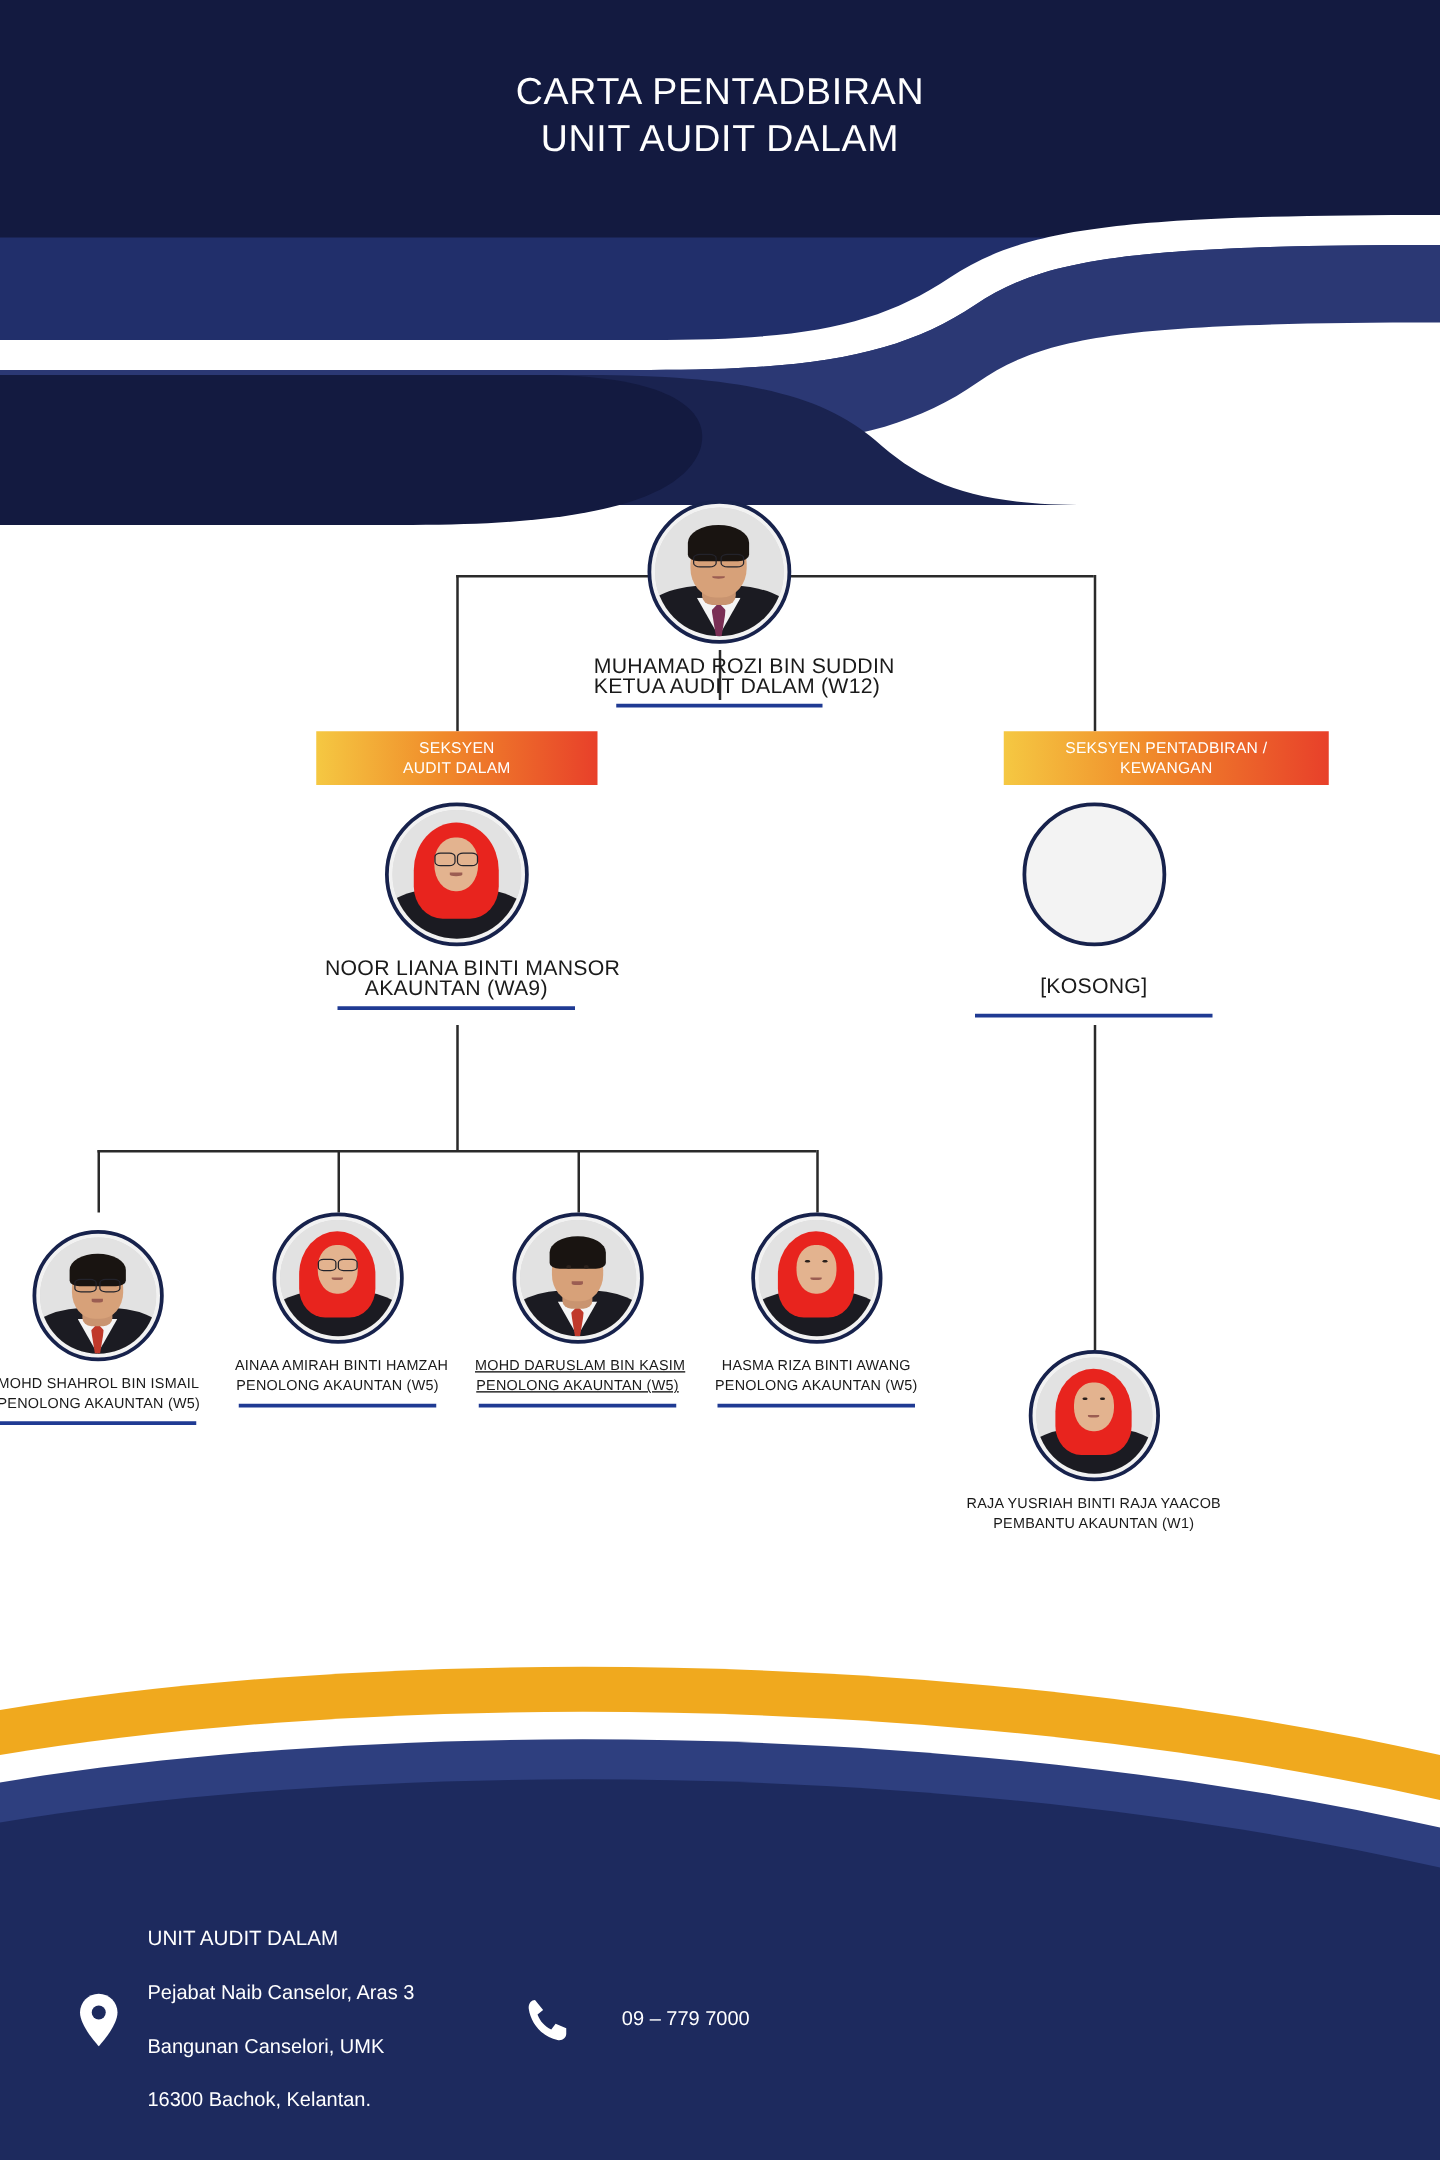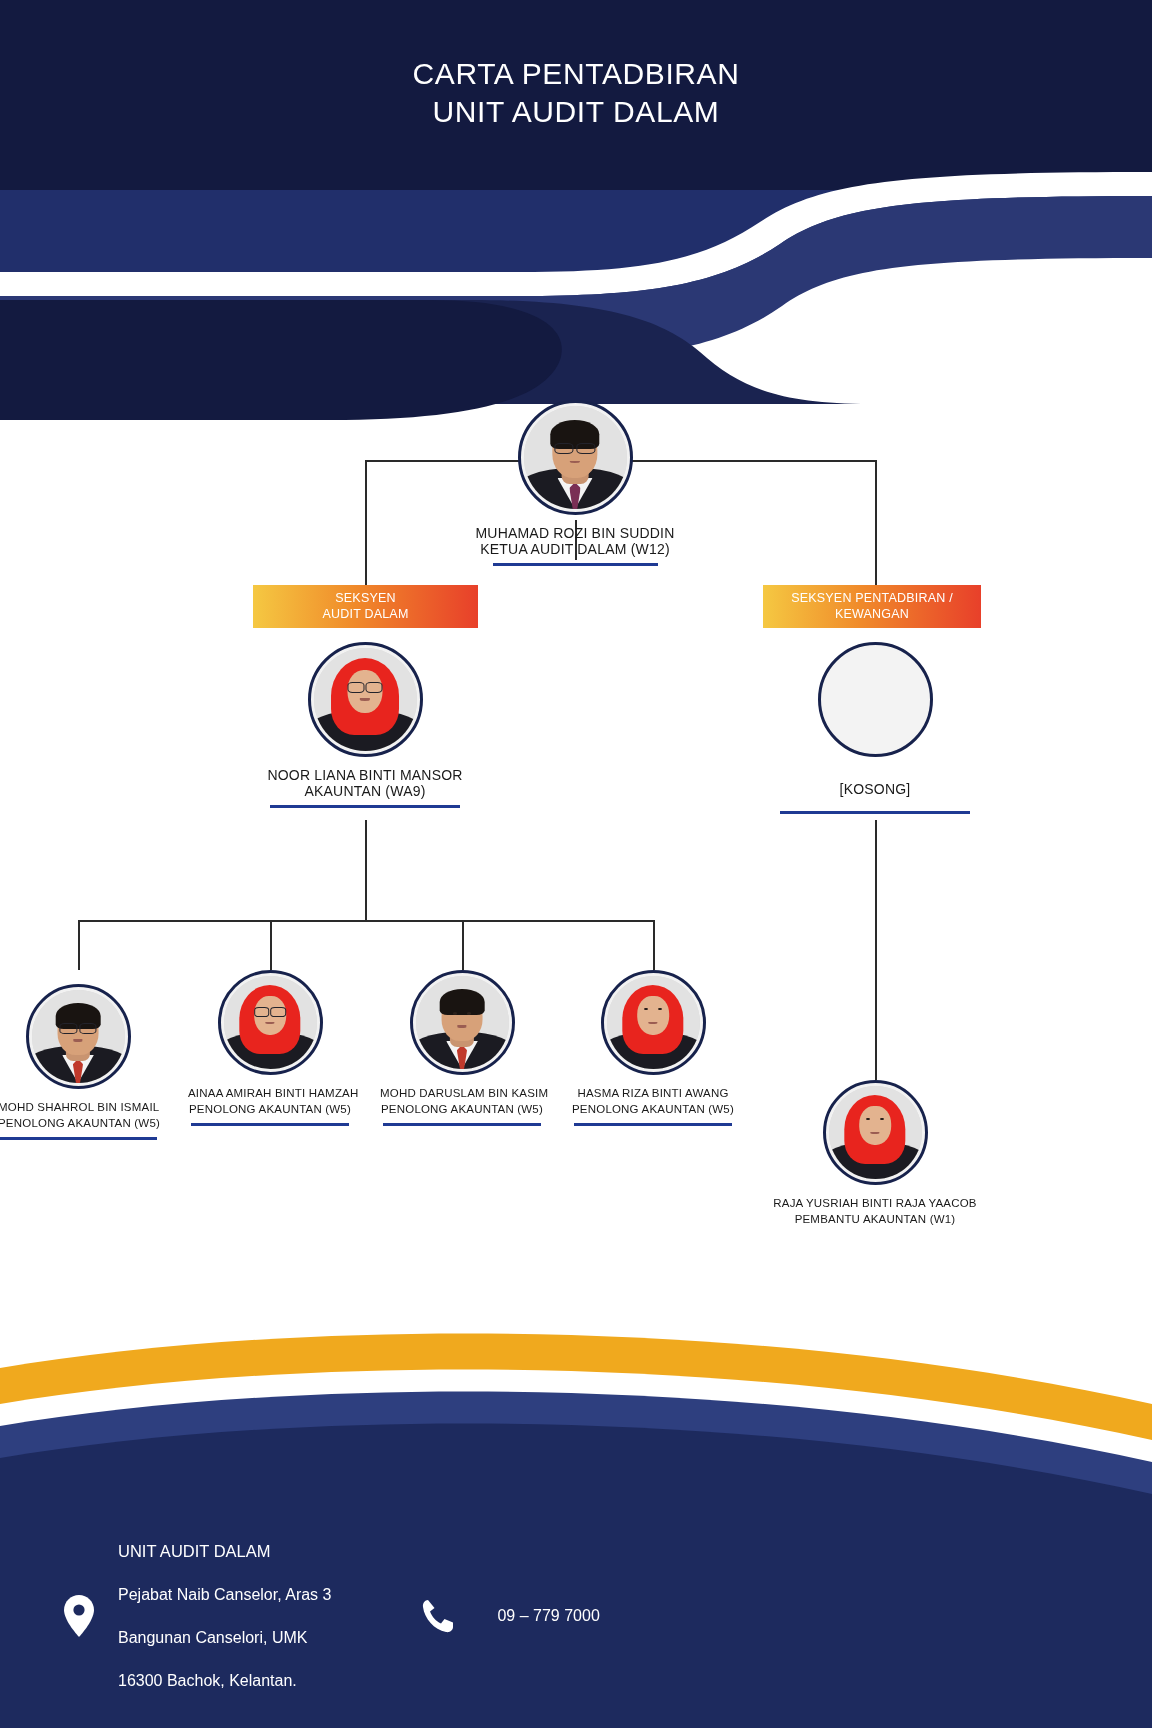--- a/index.html
+++ b/index.html
@@ -65,21 +65,21 @@
     background: #d9d9d9;
   }
   .photo-empty {
     border-radius: 50%;
     border: 3px solid #17224c;
     background: #f3f3f3;
   }
 
   .label {
     text-align: center;
-    font-size: 14px;
+    font-size: 17px;
     line-height: 16px;
     color: #1a1a1a;
     letter-spacing: 0.2px;
     white-space: nowrap;
   }
   .underline {
     height: 3px;
     background: #1f3a93;
     margin: 6px auto 0 auto;
   }
@@ -314,21 +314,21 @@
         </div>
       </div>
     </div>
     <div class="label" style="margin-top:10px; margin-left:-25px; width:210px;">
       <div>NOOR LIANA BINTI MANSOR</div>
       <div>AKAUNTAN (WA9)</div>
       <div class="underline" style="width:190px;"></div>
     </div>
   </div>
 
-  <div class="node" style="left:763px; top:165px; width:218px;">
+  <div class="node" style="left:803px; top:165px; width:260px;">
     <div class="section-banner">
       <div>SEKSYEN PENTADBIRAN /</div>
       <div>KEWANGAN</div>
     </div>
   </div>
 
   <div class="node" style="left:795px; top:222px; width:160px;">
     <div class="photo-empty" style="width:115px; height:115px; margin:0 auto;"></div>
     <div class="label" style="margin-top:24px; margin-left:-25px; width:210px;">
       <div>[KOSONG]</div>
@@ -372,21 +372,21 @@
         </div>
       </div>
     </div>
     <div class="label" style="margin-top:10px; margin-left:-12px; width:164px; font-size:11.5px;">
       <div>AINAA AMIRAH BINTI HAMZAH</div>
       <div>PENOLONG AKAUNTAN  (W5)</div>
       <div class="underline" style="width:158px;"></div>
     </div>
   </div>
 
-  <div class="node" style="left:392px; top:550px; width:140px;">
+  <div class="node" style="left:392px; top:550px; width:140px;text-decoration:underline;">
     <div class="photo-ring" style="width:105px; height:105px; margin:0 auto;">
       <div class="inner">
         <div class="face">
           <div class="bg-grey"></div>
           <div class="suit"></div>
           <div class="shirt"></div>
           <div class="tie"></div>
           <div class="neck"></div>
           <div class="head"></div>
           <div class="hair"></div>

